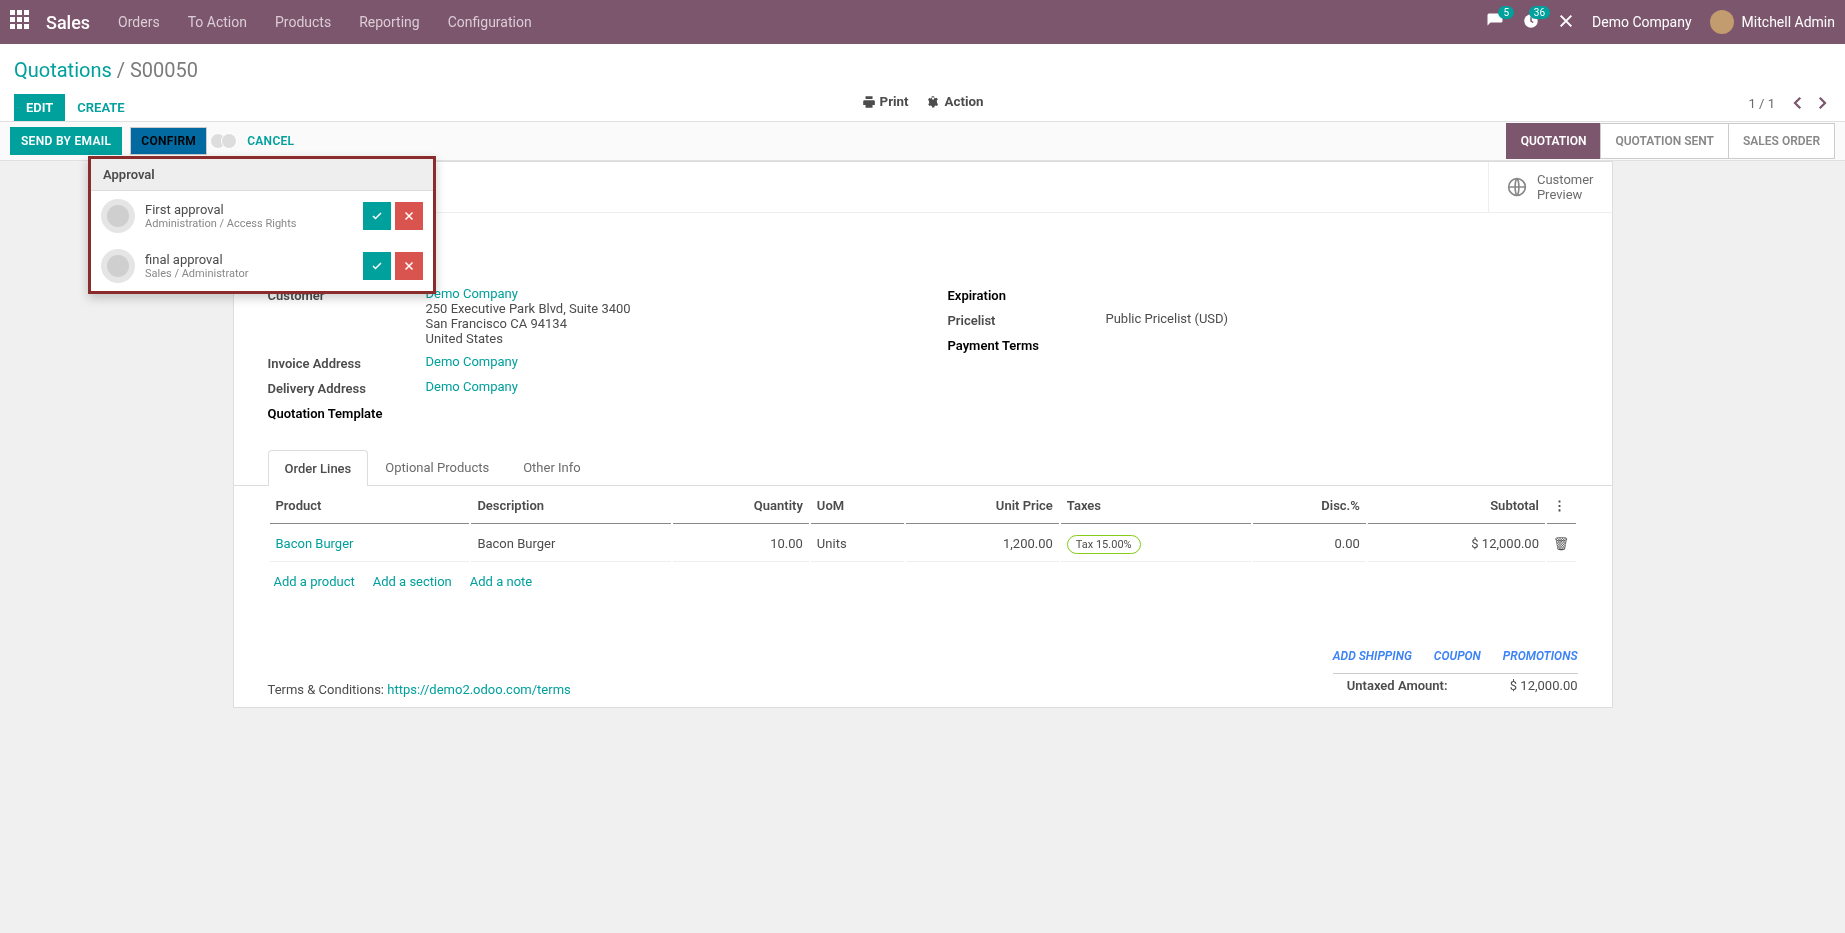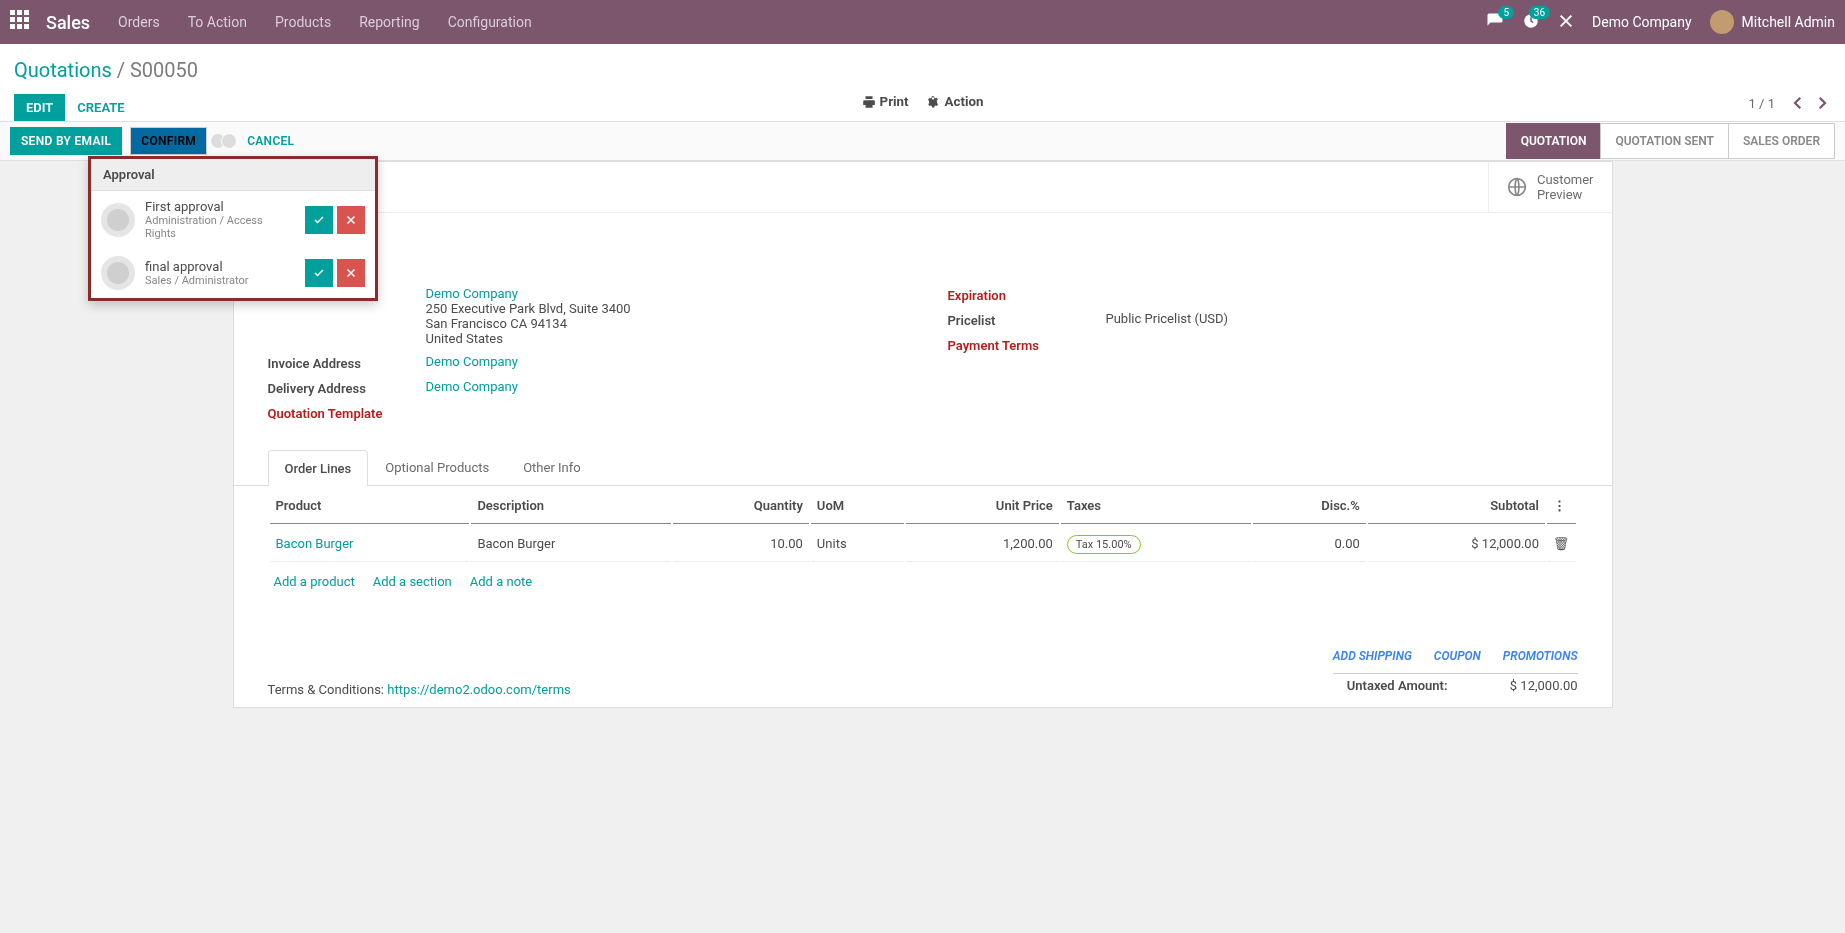--- a/index.html
+++ b/index.html
@@ -40,21 +40,21 @@
 .sheet-wrap { padding: 0 10px 30px 10px; }
 .sheet { background: #fff; border: 1px solid #ddd; max-width: 1380px; margin: 0 auto; position: relative; }
 .topbuttons { display: flex; justify-content: flex-end; border-bottom: 1px solid #eee; }
 .btnbox { border-left: 1px solid #eee; padding: 10px 18px; display: flex; align-items: center; gap: 10px; cursor: pointer; color: #6c6c6c; }
 .btnbox svg { width: 20px; height: 20px; fill: #888; }
 .so-title { font-size: 28px; font-weight: 500; padding: 22px 34px 8px 34px; }
 .fields { display: flex; padding: 10px 34px 20px 34px; gap: 50px; }
 .fieldcol { flex: 1; }
 .frow { display: flex; margin-bottom: 8px; align-items: flex-start; }
 .flabel { width: 158px; font-weight: 600; color: #4c4c4c; padding-top: 2px; }
-.flabel.muted { color: #b91c1c; }
+.flabel.muted { color: #000000; }
 .fval { flex: 1; color: #4c4c4c; }
 .fval a { color: #00a09d; text-decoration: none; }
 .tabs { display: flex; padding: 0 34px; border-bottom: 1px solid #ddd; }
 .tab { padding: 10px 16px; border: 1px solid transparent; border-bottom: none; cursor: pointer; color: #6c6c6c; }
 .tab.active { border-color: #ddd; border-radius: 4px 4px 0 0; background: #fff; color: #4c4c4c; font-weight: 500; position: relative; top: 1px; }
 .grid { width: calc(100% - 68px); margin: 0 34px; }
 .grid th { text-align: left; font-weight: 600; padding: 10px 6px; border-bottom: 1px solid #888; }
 .grid th.r, .grid td.r { text-align: right; }
 .grid td { padding: 10px 6px; border-bottom: 1px solid #eee; }
 .grid td a { color: #00a09d; text-decoration: none; }
@@ -63,21 +63,21 @@
 .addlinks a { color: #00a09d; text-decoration: none; cursor: pointer; }
 .footerflex { display: flex; justify-content: space-between; align-items: flex-end; padding: 50px 34px 10px 34px; }
 .terms { color: #4c4c4c; }
 .terms a { color: #00a09d; text-decoration: none; }
 .totlinks { display: flex; gap: 22px; justify-content: flex-end; margin-bottom: 10px; }
 .totlinks a { color: #3b82f6; font-weight: 600; text-decoration: none; font-size: 12px; cursor: pointer; font-style: italic; }
 .totrow { display: flex; justify-content: flex-end; gap: 40px; padding: 4px 0; border-top: 1px solid #ccc; }
 .totrow .lbl { font-weight: 600; }
 .totrow .val { min-width: 90px; text-align: right; }
 
-.popover { position: absolute; top: 156px; left: 88px; width: 290px; background: #fff; border: 3px solid #8a2c2c; z-index: 50; box-shadow: 0 4px 10px rgba(0,0,0,0.2); }
+.popover { position: absolute; top: 156px; left: 88px; width: 348px; background: #fff; border: 3px solid #8a2c2c; z-index: 50; box-shadow: 0 4px 10px rgba(0,0,0,0.2); }
 .popover-head { background: #eee; padding: 8px 12px; font-weight: 600; border-bottom: 1px solid #ddd; }
 .pop-row { display: flex; align-items: center; padding: 8px 10px; gap: 10px; }
 .pop-av { width: 34px; height: 34px; border-radius: 50%; background: #e5e5e5; flex-shrink: 0; position: relative; }
 .pop-av::after { content: ""; position: absolute; inset: 6px; border-radius: 50%; background: #cfcfcf; }
 .pop-txt { flex: 1; }
 .pop-txt .t1 { font-size: 13px; color: #4c4c4c; }
 .pop-txt .t2 { font-size: 11px; color: #888; }
 .pop-btns { display: flex; gap: 4px; }
 .pop-btn { width: 28px; height: 28px; display: flex; align-items: center; justify-content: center; color: #fff; cursor: pointer; }
 .pop-btn.ok { background: #00a09d; }

